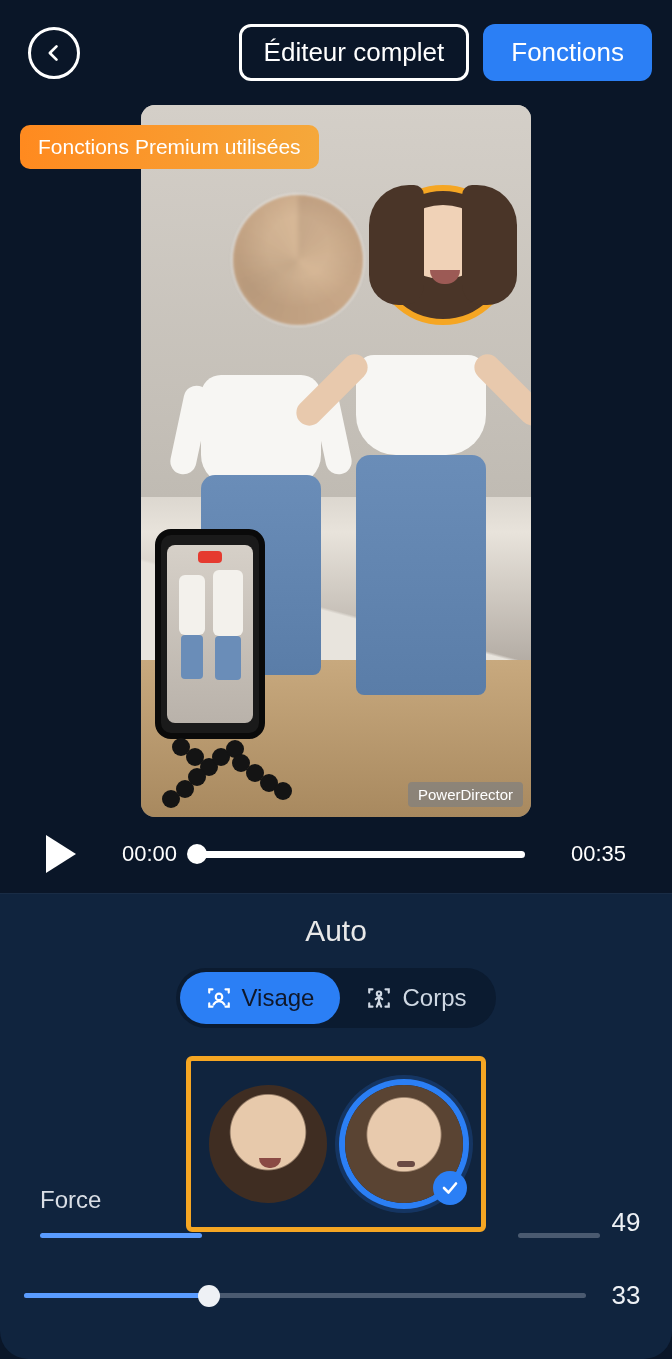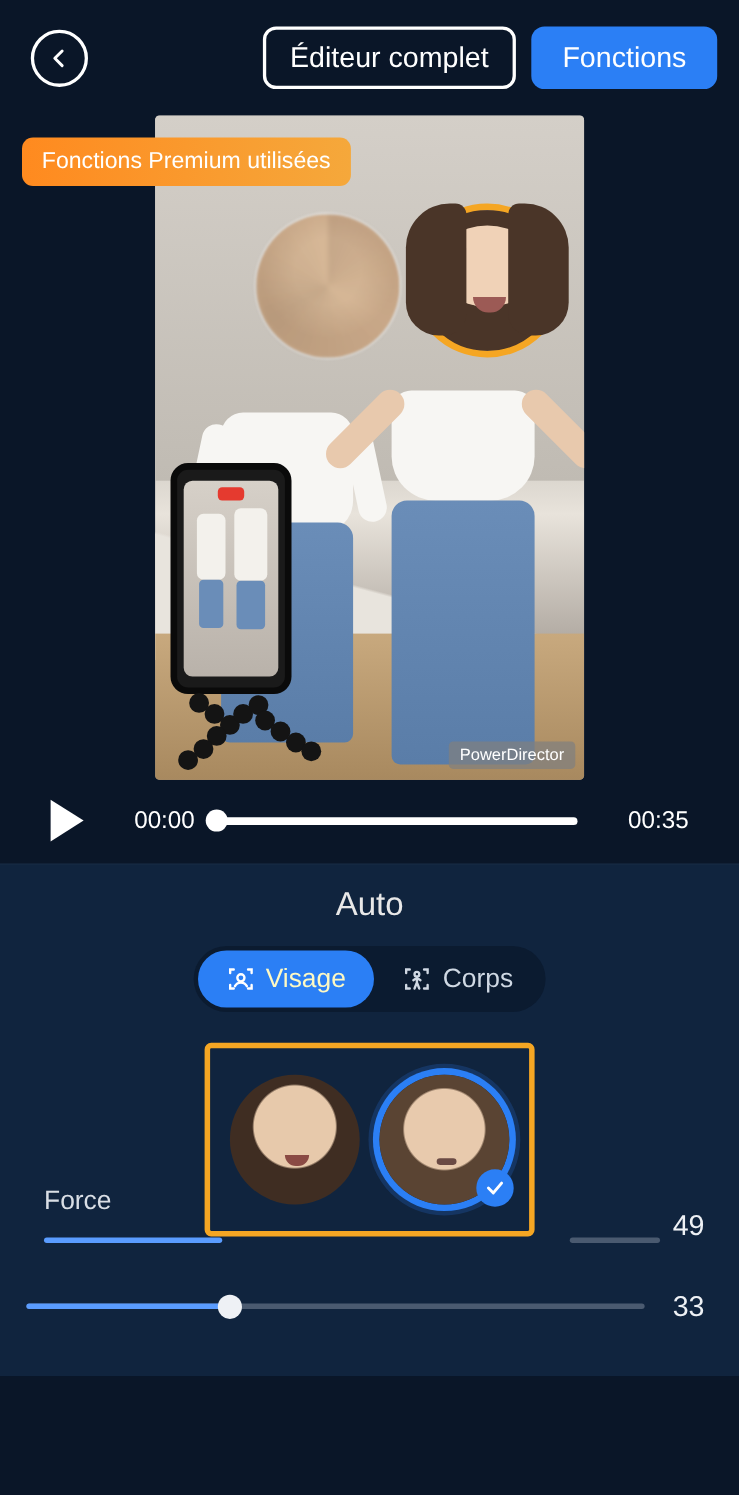--- a/index.html
+++ b/index.html
@@ -64,24 +64,24 @@
     color: #fff;
     font-size: 21px;
     padding: 10px 18px;
     border-radius: 10px;
     z-index: 5;
     text-align: center;
   }
   .preview {
     position: relative;
     width: 390px;
-    height: 604px;
+    height: 712px;
     margin: 0 auto;
     background: linear-gradient(180deg, #c9c4bd 0%, #b8b3ac 40%, #e8e3db 60%, #a09890 85%, #8a827a 100%);
-    border-radius: 4px;
+    border-radius: 14px;
     overflow: hidden;
   }
   
   .room-top { position:absolute; top:0; left:0; right:0; height:55%; background: linear-gradient(180deg,#d4cfc8,#c0bbb3); }
   .room-floor { position:absolute; bottom:0; left:0; right:0; height:22%; background: linear-gradient(180deg,#c8a97e,#a8895f); }
   .room-table { position:absolute; bottom:18%; left:0; right:0; height:30%; background: linear-gradient(15deg,#e8e4dd 40%,transparent 41%); }
   
   .person { position:absolute; }
   .person-left { left: 40px; top: 150px; width: 160px; height: 400px; }
   .person-right { right: 20px; top: 130px; width: 180px; height: 460px; }
@@ -174,21 +174,21 @@
   .panel-title{ text-align:center;font-size:30px;color:#e8e8e8;margin-bottom:20px;font-weight:400;}
   .seg {
     display:flex;justify-content:center;gap:0;margin:0 auto 28px;
     background:#0b1b30;border-radius:34px;width:fit-content;padding:4px;
   }
   .seg-btn{
     display:flex;align-items:center;gap:10px;
     padding:12px 26px;border-radius:30px;font-size:24px;cursor:pointer;
     color:#cfd8e3;
   }
-  .seg-btn.active{ background:#2b7ff5;color:#fef9c3; }
+  .seg-btn.active{ background:#2b7ff5;color:#0f172a; }
   .seg-icon{width:26px;height:26px;}
   .face-picker{
     position:relative;width:300px;height:176px;margin:0 auto 6px;
     border:5px solid #f5a623;border-radius:6px;
     display:flex;align-items:center;justify-content:center;gap:18px;
     background:#10243e;
   }
   .face-thumb{
     width:118px;height:118px;border-radius:50%;position:relative;
     background:radial-gradient(circle at 50% 40%,#e7c9ab 40%,#3f2d22 42%);

